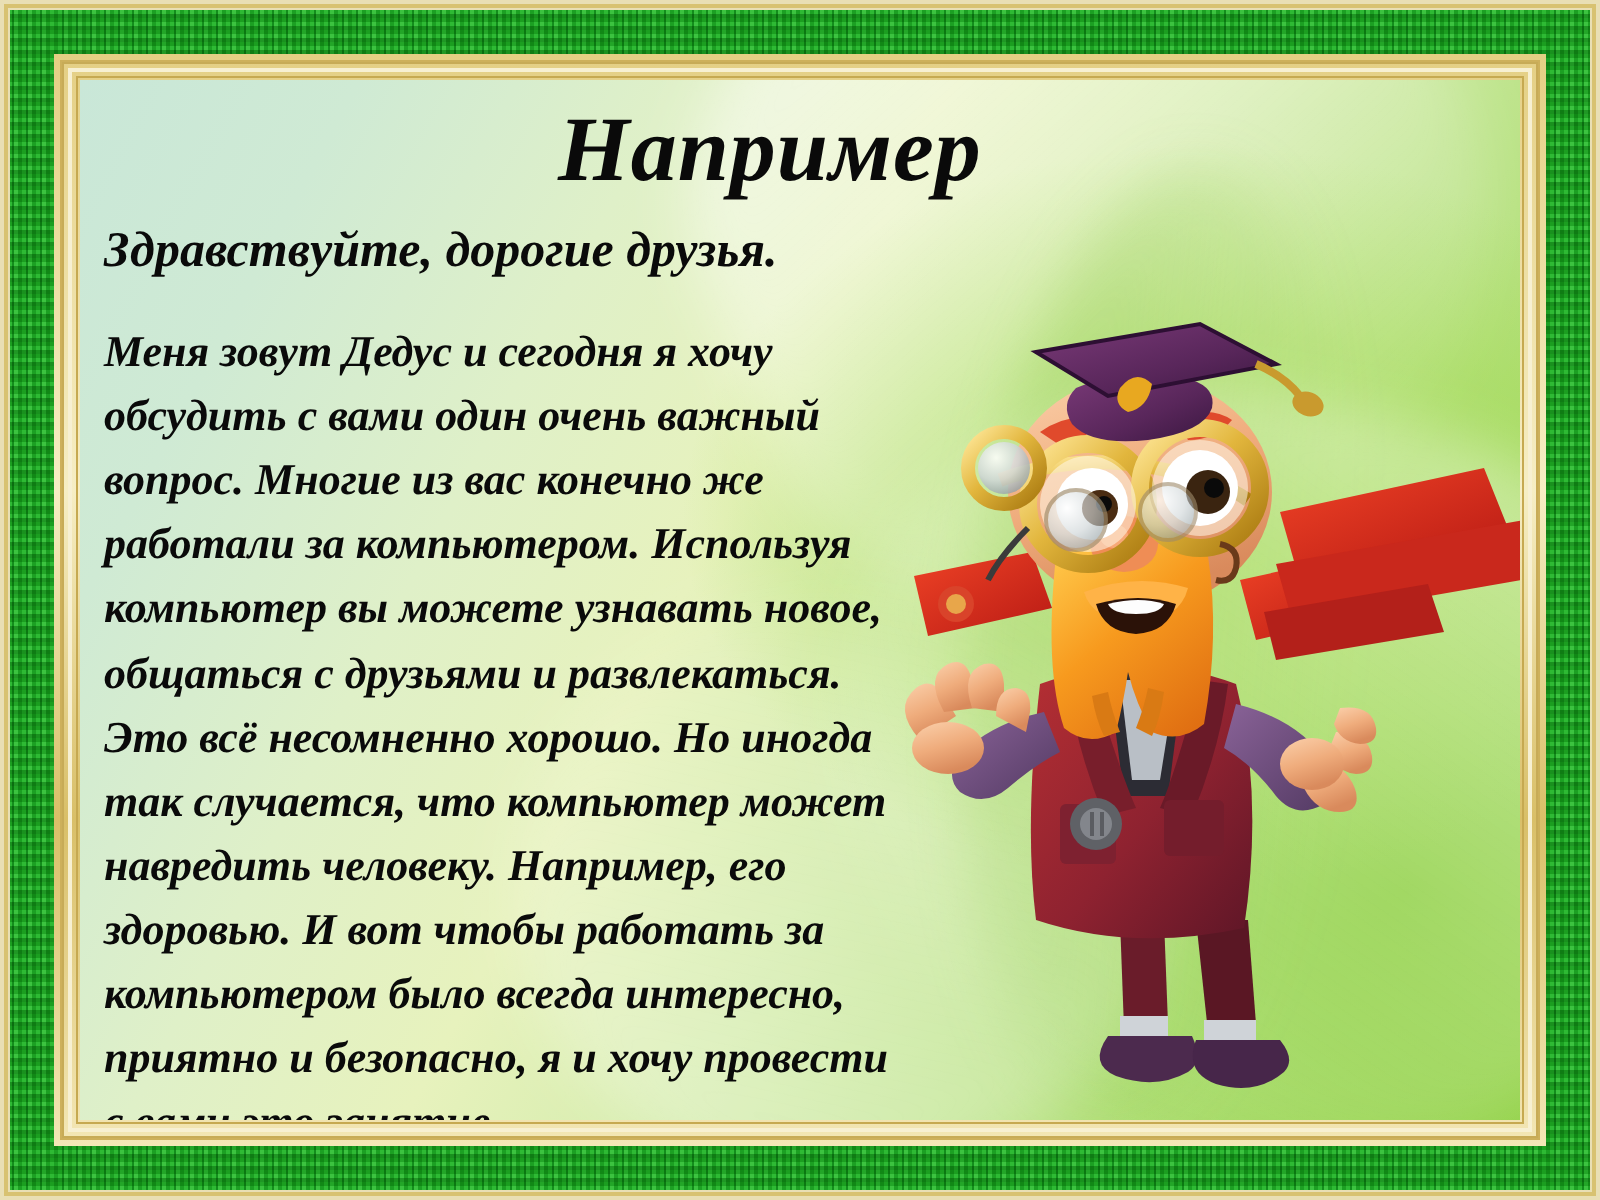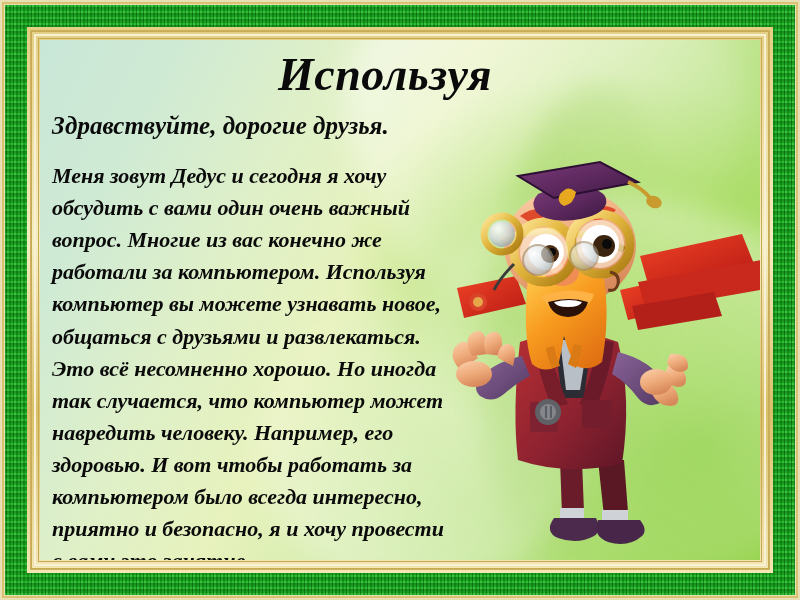--- a/index.html
+++ b/index.html
@@ -367,20 +367,20 @@
           <path d="M76 16 L158 2 L196 22 L112 38 Z" fill="none" stroke="#2d0f33" stroke-width="2"></path>
 
           <path d="M186 22 q14 6 22 16" stroke="#c99a2e" stroke-width="4" fill="none"></path>
           <ellipse cx="212" cy="42" rx="8" ry="6" fill="#c99a2e" transform="rotate(20 212 42)"></ellipse>
 
           <path d="M118 34 q8 -10 16 -2 q-2 12 -12 14 q-8 -4 -4 -12 Z" fill="#e8a820"></path>
         </g>
       </svg>
     </div>
 
-    <div class="title">Используя</div>
+    <div class="title">Например</div>
 
     <div class="greeting">Здравствуйте, дорогие друзья.</div>
 
     <div class="body-text">Меня зовут Дедус и сегодня я хочу обсудить с вами один очень важный вопрос. Многие из вас конечно же работали за компьютером. Используя компьютер вы можете узнавать новое, общаться с друзьями и развлекаться. Это всё несомненно хорошо. Но иногда так случается, что компьютер может навредить человеку. Например, его здоровью. И вот чтобы работать за компьютером было всегда интересно, приятно и безопасно, я и хочу провести с вами это занятие.</div>
 
   </div>
 </div>
 
 </body></html>

